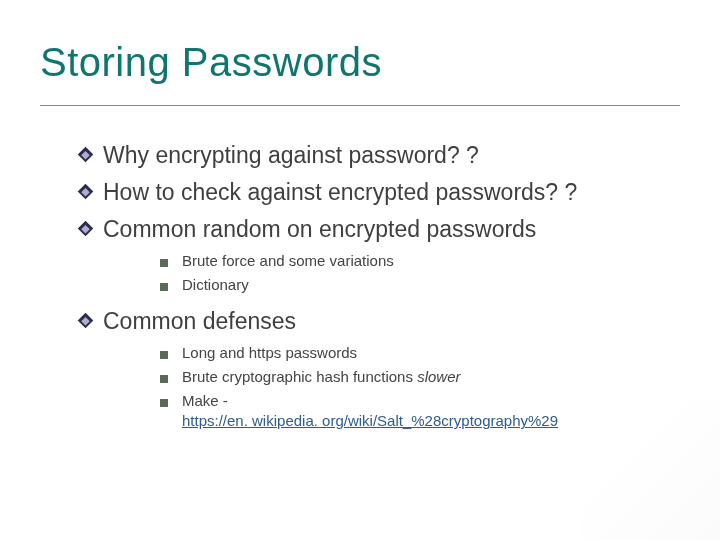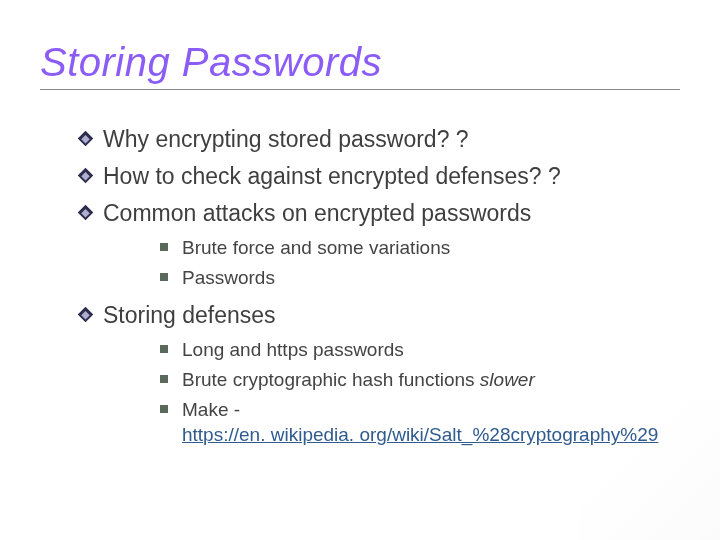--- a/index.html
+++ b/index.html
@@ -15,24 +15,23 @@
   .slide {
     position: relative;
     width: 720px;
     height: 540px;
     box-sizing: border-box;
     padding: 30px 40px 0 40px;
   }
   .title {
     font-size: 40px;
     font-weight: 400;
-    color: #8b5cf6;
-    margin: 10px 0 4px 0;
+    color: #0f766e;
+    margin: 10px 0 20px 0;
     letter-spacing: 0.5px;
-    font-style: italic;
   }
   .rule {
     border: 0;
     border-top: 1.5px solid #888;
     margin: 0;
   }
   .l1-list {
     margin: 34px 0 0 40px;
     padding: 0;
   }
@@ -60,21 +59,21 @@
     margin: 0 0 4px 0;
   }
   .l2-bullet {
     flex: 0 0 auto;
     width: 8px;
     height: 8px;
     background: #5a6a5a;
     margin: 8px 14px 0 0;
   }
   .l2-text {
-    font-size: 19px;
+    font-size: 15px;
     line-height: 1.35;
     color: #444;
   }
   .italic { font-style: italic; margin-top: 26px; }
   .link {
     color: #2f5b8f;
     text-decoration: underline;
   }
   .diamond-outer {
     width: 11px;
@@ -109,59 +108,59 @@
   <hr class="rule">
 
   <div class="l1-list">
 
     <div class="l1-item">
       <span class="l1-bullet">
           <span class="diamond-outer">
             <span class="diamond-inner"></span>
           </span>
         </span>
-      <span class="l1-text">Why encrypting stored password? ?</span>
+      <span class="l1-text">Why encrypting against password? ?</span>
     </div>
 
     <div class="l1-item">
       <span class="l1-bullet">
           <span class="diamond-outer">
             <span class="diamond-inner"></span>
           </span>
         </span>
-      <span class="l1-text">How to check against encrypted defenses? ?</span>
+      <span class="l1-text">How to check against encrypted passwords? ?</span>
     </div>
 
     <div class="l1-item">
       <span class="l1-bullet">
           <span class="diamond-outer">
             <span class="diamond-inner"></span>
           </span>
         </span>
-      <span class="l1-text">Common attacks on encrypted passwords</span>
+      <span class="l1-text">Common random on encrypted passwords</span>
     </div>
 
     <div class="l2-list">
       <div class="l2-item">
         <span class="l2-bullet"></span>
         <span class="l2-text">Brute force and some variations</span>
       </div>
       <div class="l2-item">
         <span class="l2-bullet"></span>
-        <span class="l2-text">Passwords</span>
+        <span class="l2-text">Dictionary</span>
       </div>
     </div>
 
     <div class="l1-item">
       <span class="l1-bullet">
           <span class="diamond-outer">
             <span class="diamond-inner"></span>
           </span>
         </span>
-      <span class="l1-text">Storing defenses</span>
+      <span class="l1-text">Common defenses</span>
     </div>
 
     <div class="l2-list">
       <div class="l2-item">
         <span class="l2-bullet"></span>
         <span class="l2-text">Long and https passwords</span>
       </div>
       <div class="l2-item">
         <span class="l2-bullet"></span>
         <span class="l2-text"><span>Brute cryptographic hash functions </span><span class="italic">slower</span></span>

